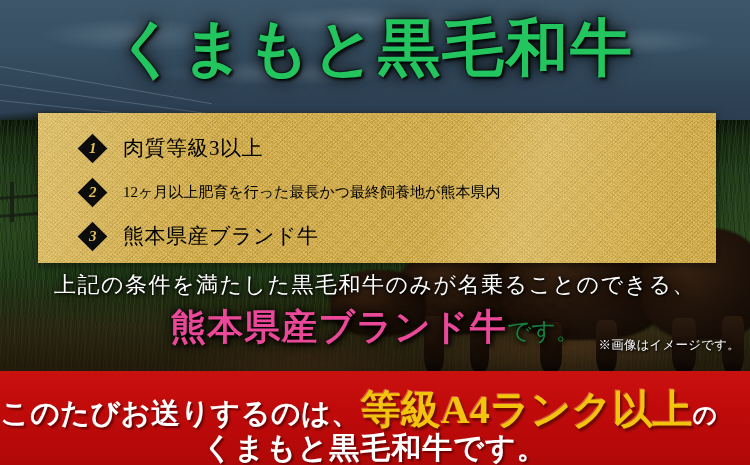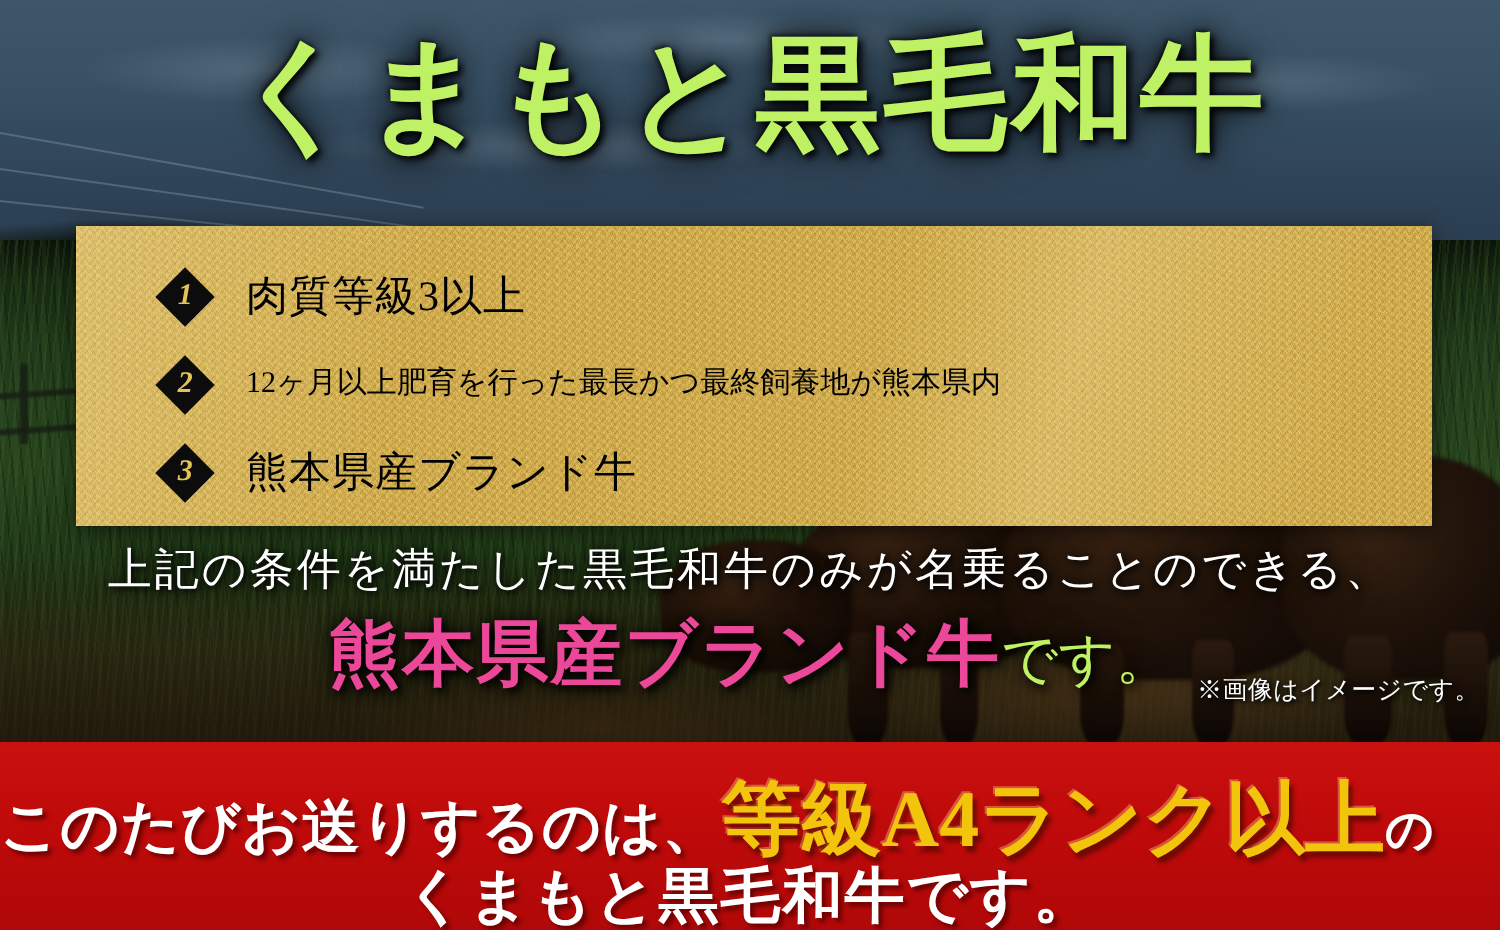--- a/index.html
+++ b/index.html
@@ -68,21 +68,21 @@
     position:absolute; background:rgba(22,30,20,.85); filter:blur(.5px);
   }
 
   
   .title {
     position:absolute; left:0; top:14px; width:750px;
     text-align:center;
     font-size:62px; line-height:68px;
     font-weight:bold;
     letter-spacing:2px;
-    color:#bef264;
+    color:#22c55e;
     text-shadow:
       0 0 12px rgba(0,0,0,.85),
       0 0 22px rgba(0,0,0,.7),
       2px 2px 3px rgba(0,0,0,.9),
       -1px -1px 2px rgba(0,0,0,.6);
   }
 
   
   .gold-panel {
     position:absolute; left:38px; top:113px; width:678px; height:150px;
@@ -158,22 +158,22 @@
     white-space:nowrap;
     text-shadow:0 0 8px rgba(0,0,0,.9), 2px 2px 4px rgba(0,0,0,.95), 0 0 18px rgba(0,0,0,.55);
   }
   .brandline .big {
     color:#ec4899;
     font-size:36px; line-height:40px;
     font-weight:bold;
     letter-spacing:1px;
   }
   .brandline .tail {
-    color:#bef264;
-    font-size:28px;
+    color:#15803d;
+    font-size:24px;
     letter-spacing:0;
   }
   .disclaimer {
     position:absolute; right:10px; top:337px;
     color:#ffffff;
     font-size:12.5px; line-height:16px;
     letter-spacing:.2px;
     font-family:"Liberation Sans", sans-serif;
     text-shadow:0 0 5px rgba(0,0,0,.9), 1px 1px 2px rgba(0,0,0,.95);
   }

